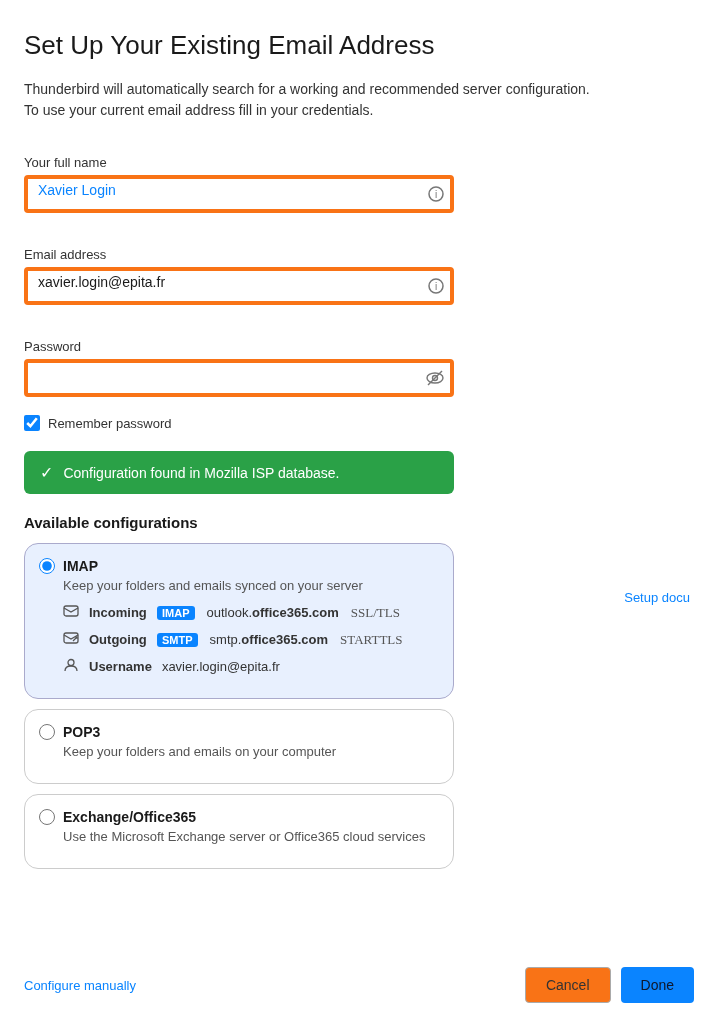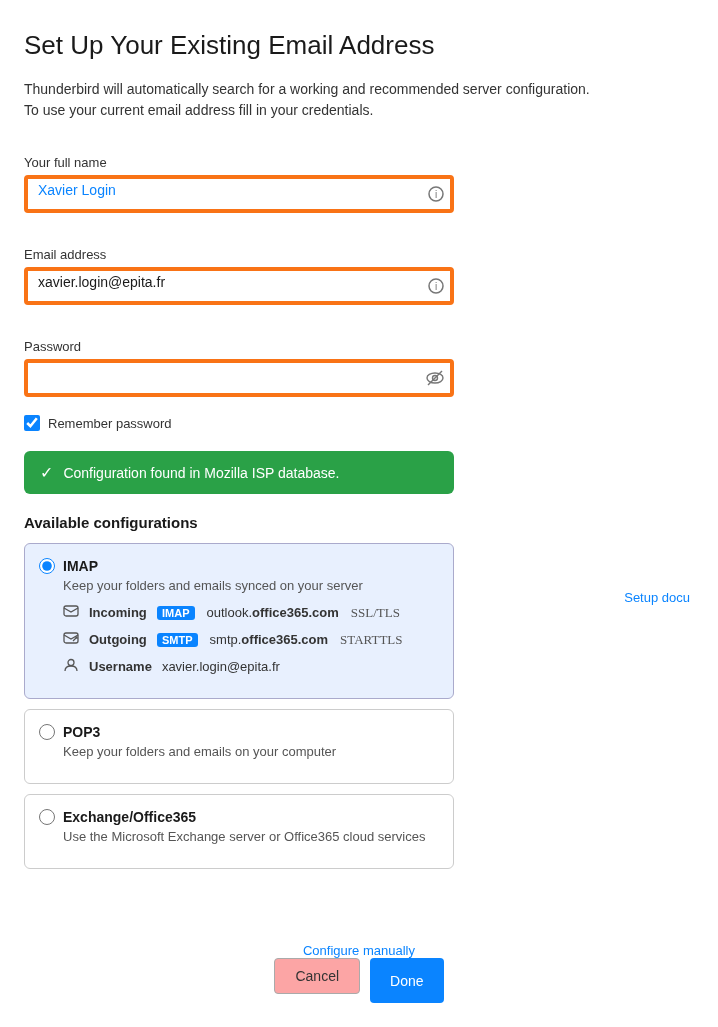--- a/index.html
+++ b/index.html
@@ -111,21 +111,21 @@
     .section-title {
       font-size: 15px;
       font-weight: 600;
       color: #1a1a1a;
       margin-bottom: 12px;
     }
 
     .config-option {
       width: 430px;
       border: 1px solid #ccc;
-      border-radius: 6px;
+      border-radius: 14px;
       padding: 14px 14px;
       margin-bottom: 10px;
       background: #fff;
       cursor: pointer;
     }
 
     .config-option.selected {
       background: #e8f0fe;
       border-color: #aac;
     }
@@ -231,54 +231,53 @@
     }
 
     .bottom-bar {
       position: absolute;
       bottom: 24px;
       left: 24px;
       right: 24px;
       display: flex;
       align-items: center;
       justify-content: space-between;
-      flex-direction: column;
     }
 
     .configure-manually-link {
       font-size: 13px;
       color: #0a84ff;
       text-decoration: none;
       cursor: pointer;
     }
 
     .button-group {
       display: flex;
       gap: 10px;
     }
 
     .btn-cancel {
       height: 36px;
       padding: 0 20px;
       border: 1px solid #aaa;
       border-radius: 4px;
-      background: #fca5a5;
+      background: #f97316;
       font-size: 14px;
       color: #333;
       cursor: pointer;
     }
 
     .btn-done {
-      height: 45px;
+      height: 36px;
       padding: 0 20px;
       border: none;
       border-radius: 4px;
       background: #0a84ff;
       font-size: 14px;
-      color: #ffffff;
+      color: #0f172a;
       cursor: pointer;
       font-weight: 500;
     }
   </style>
 </head>
 <body>
 
 <h1 class="page-title">Set Up Your Existing Email Address</h1>
 
 <div class="subtitle">

